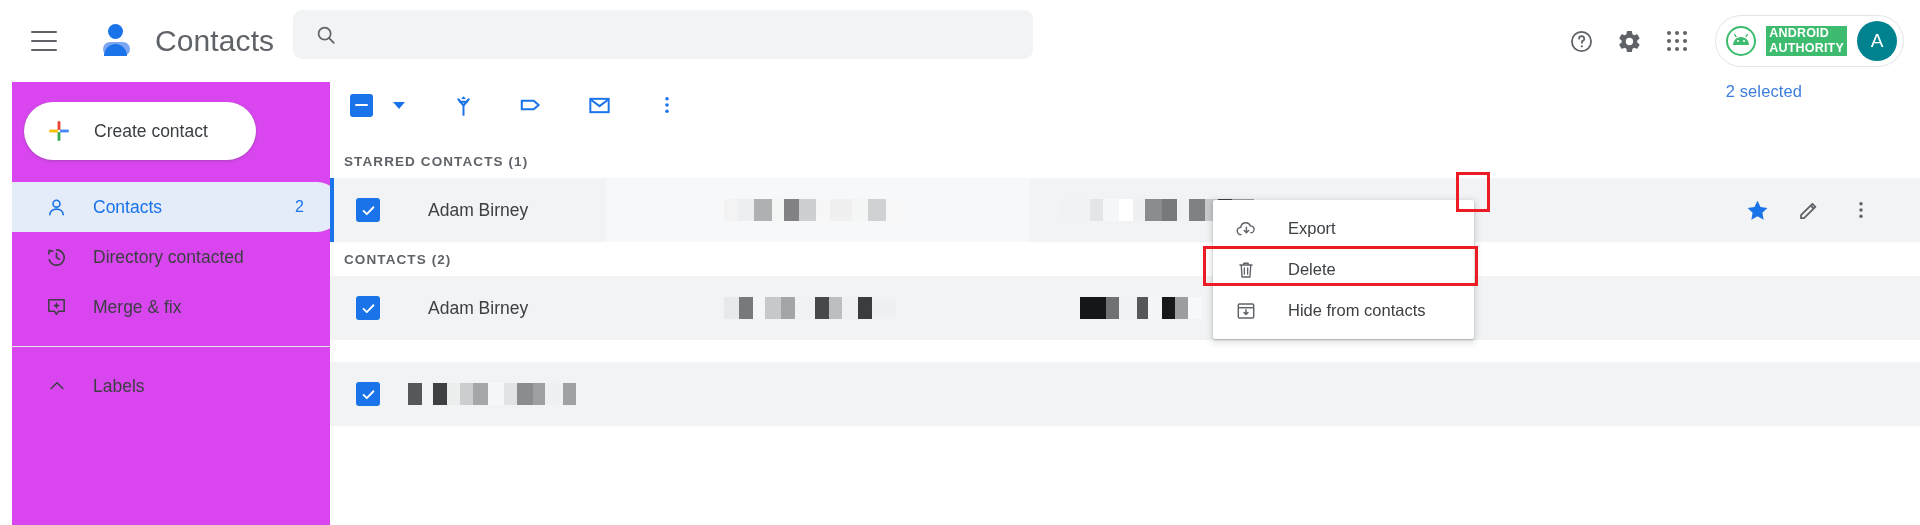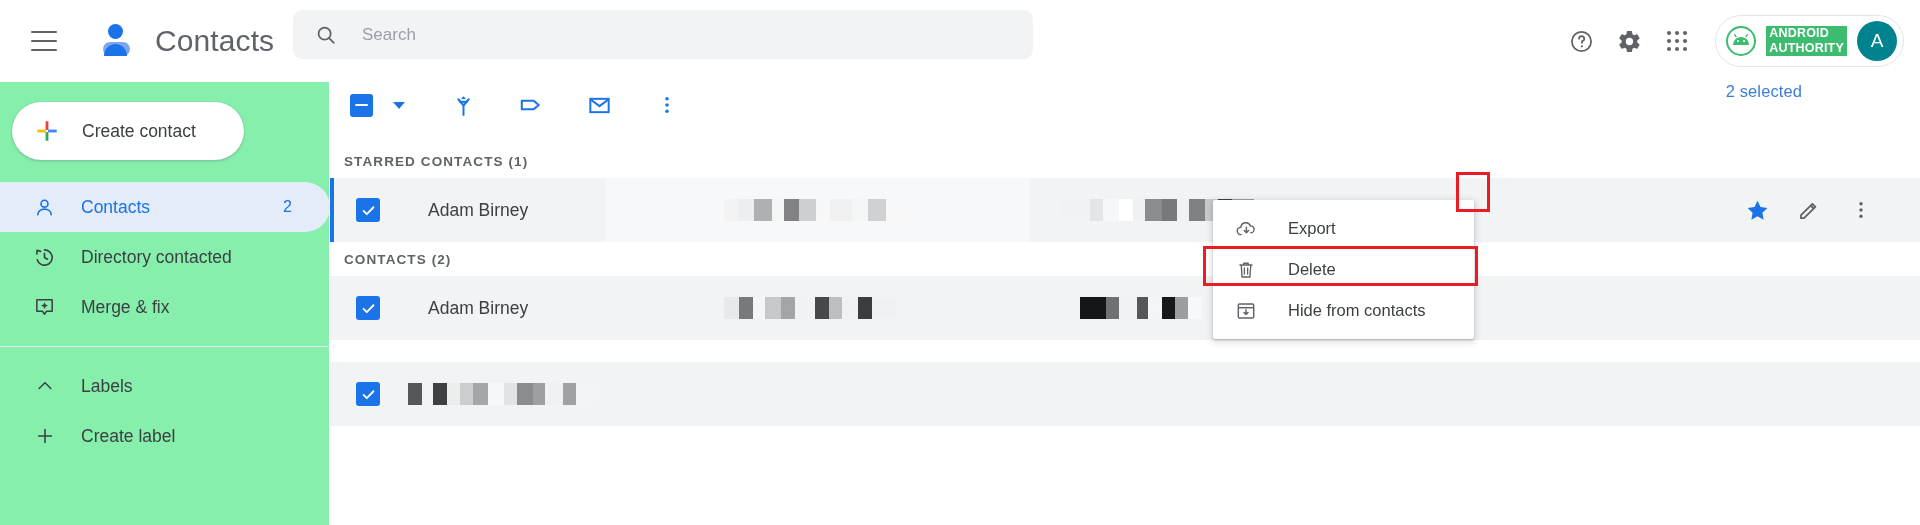--- a/index.html
+++ b/index.html
@@ -68,22 +68,22 @@
     color:#ffffff; background:#3dbb6e; padding:1px 3px; font-family:"Liberation Sans", sans-serif;
   }
   .avatar {
     width:40px; height:40px; border-radius:50%; background:#00838f;
     color:#fff; font-size:19px; display:flex; align-items:center; justify-content:center;
     flex:none;
   }
 
   
   .sidebar {
-    position:absolute; left:0; top:82px; width:330px; height:443px;
-    background:#86efac; border-right:1px solid #ffffff;
+    position:absolute; left:12px; top:82px; width:330px; height:443px;
+    background:#d946ef; border-right:1px solid #ffffff;
   }
   .create-contact {
     display:flex; align-items:center; height:58px; width:232px;
     margin:20px 0 0 12px; border-radius:29px; background:#fff;
     box-shadow:0 1px 3px rgba(60,64,67,.28), 0 0 1px rgba(60,64,67,.18);
     cursor:pointer;
   }
   .cc-plus { margin-left:22px; width:26px; height:26px; }
   .cc-label { margin-left:22px; font-size:17.5px; color:#3c4043; }
 
@@ -190,21 +190,20 @@
       <span class="app-title">Contacts</span>
     </div>
 
     <div class="searchbar">
       <span class="search-ico">
         <svg width="22" height="22" viewBox="0 0 24 24">
           <circle cx="10.5" cy="10.5" r="6.6" fill="none" stroke="#5f6368" stroke-width="1.9"></circle>
           <line x1="15.4" y1="15.4" x2="20.5" y2="20.5" stroke="#5f6368" stroke-width="1.9" stroke-linecap="round"></line>
         </svg>
       </span>
-      <input class="search-input" type="text" placeholder="Search" style="">
     </div>
 
     <div class="header-right">
 
       <div class="icon-btn">
         <svg width="25" height="25" viewBox="0 0 24 24">
           <circle cx="12" cy="12" r="9.2" fill="none" stroke="#5f6368" stroke-width="1.7"></circle>
           <path d="M9.6 9.3a2.5 2.5 0 1 1 2.9 2.5v1.5" fill="none" stroke="#5f6368" stroke-width="1.7" stroke-linecap="round"></path>
           <circle cx="12.3" cy="16.6" r="1.05" fill="#5f6368"></circle>
         </svg>
@@ -302,28 +301,20 @@
 
       <div class="nav-item">
         <span class="nav-ico">
           <svg width="20" height="20" viewBox="0 0 24 24">
             <path d="M5 15l7-7 7 7" fill="none" stroke="#3c4043" stroke-width="1.8" stroke-linecap="round" stroke-linejoin="round"></path>
           </svg>
         </span>
         <span class="nav-label">Labels</span>
       </div>
 
-      <div class="nav-item">
-        <span class="nav-ico">
-          <svg width="22" height="22" viewBox="0 0 24 24">
-            <path d="M12 5v14M5 12h14" fill="none" stroke="#3c4043" stroke-width="1.7" stroke-linecap="round"></path>
-          </svg>
-        </span>
-        <span class="nav-label">Create label</span>
-      </div>
 
     </div>
   </div>
 
   <div class="main">
 
     <div class="toolbar">
       <div class="tb-btn" style="margin-left:8px;">
         <span class="sel-check">
             <i></i>

